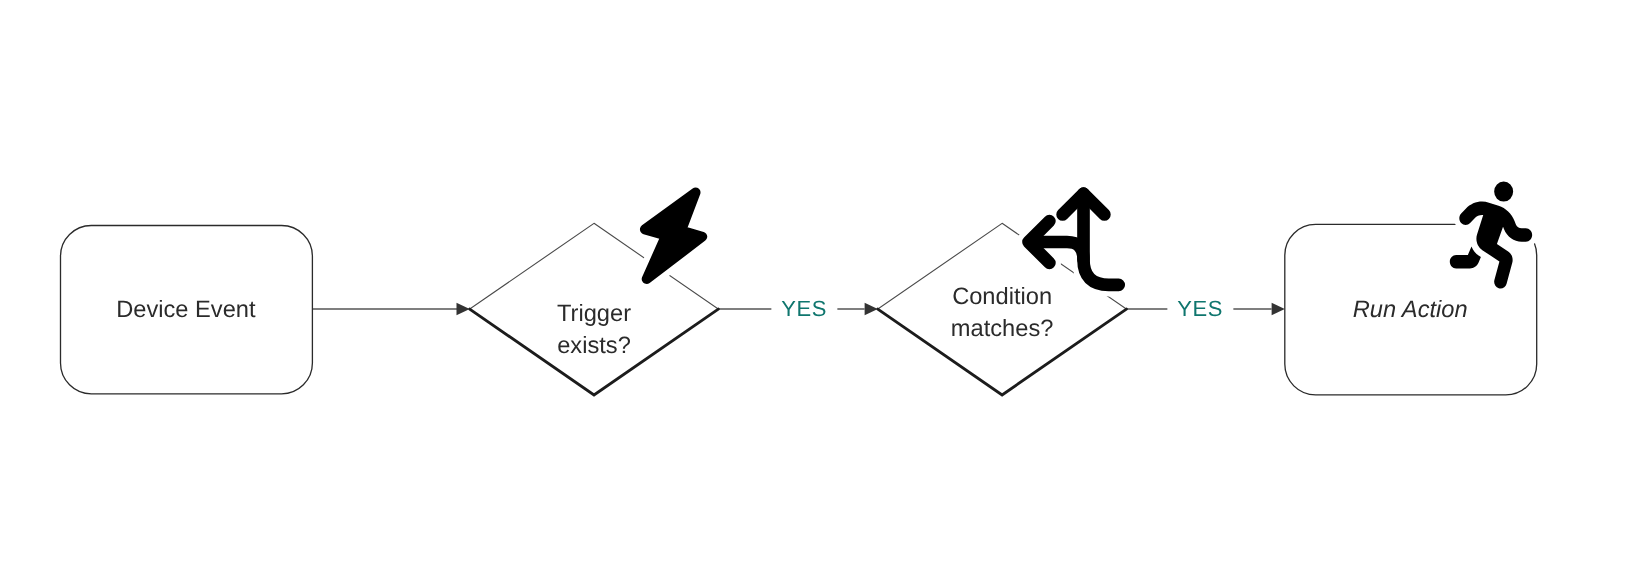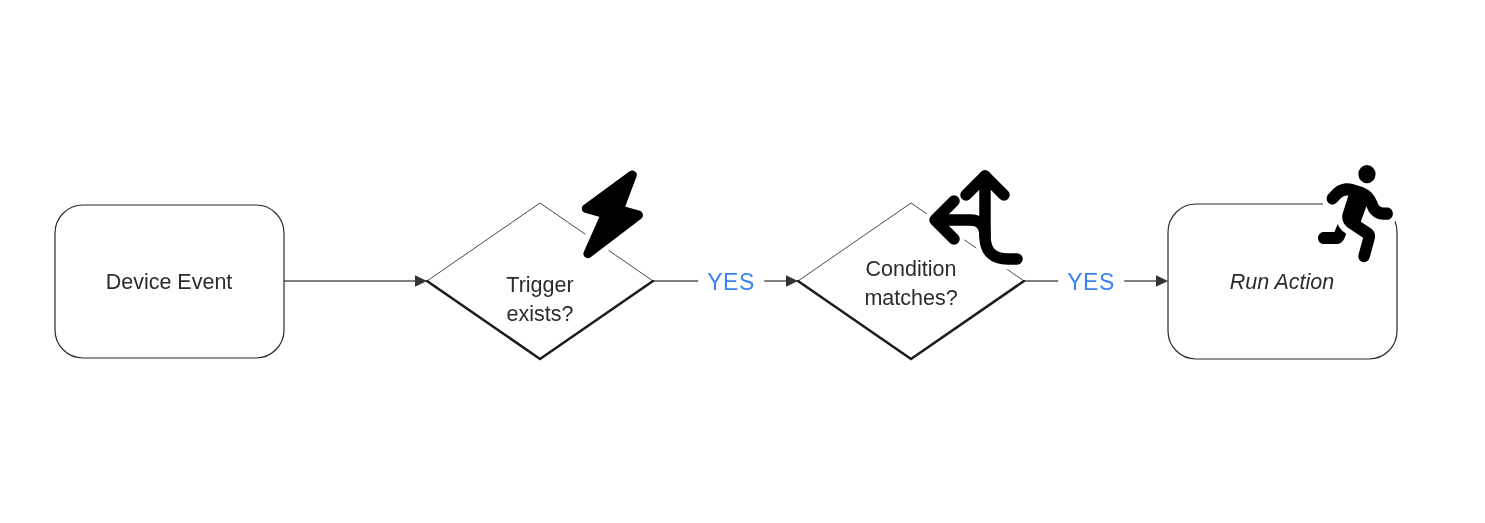--- a/index.html
+++ b/index.html
@@ -17,22 +17,22 @@
     color:#2b2b2b;
     font-size:21.5px;
     line-height:29px;
     text-align:center;
     white-space:pre-line;
     pointer-events:none;
   }
   .edge-label{
     position:absolute;
     transform:translate(-50%,-50%);
-    color:#3b82f6;
-    font-size:23px;
+    color:#0f766e;
+    font-size:20px;
     letter-spacing:0.5px;
     background:#ffffff;
     padding:2px 9px;
     pointer-events:none;
   }
 </style>
 </head>
 <body>
 
 <div class="canvas">

